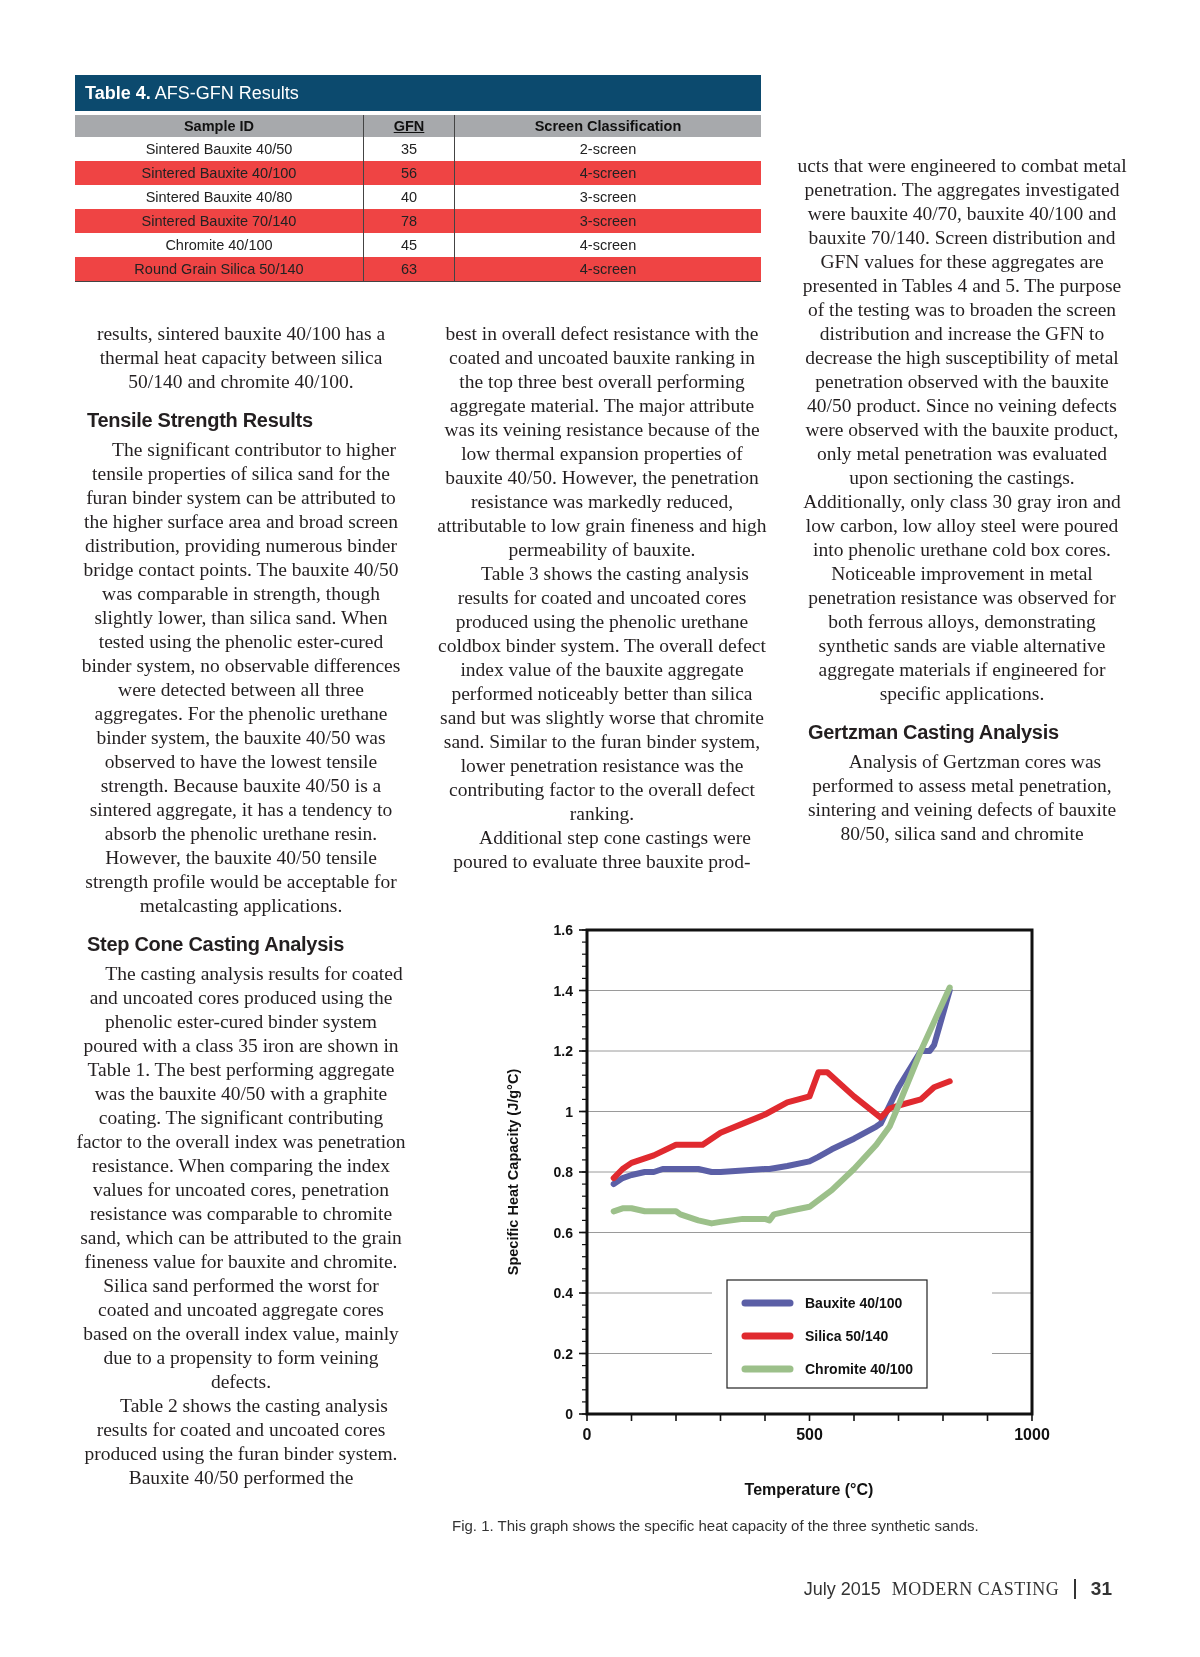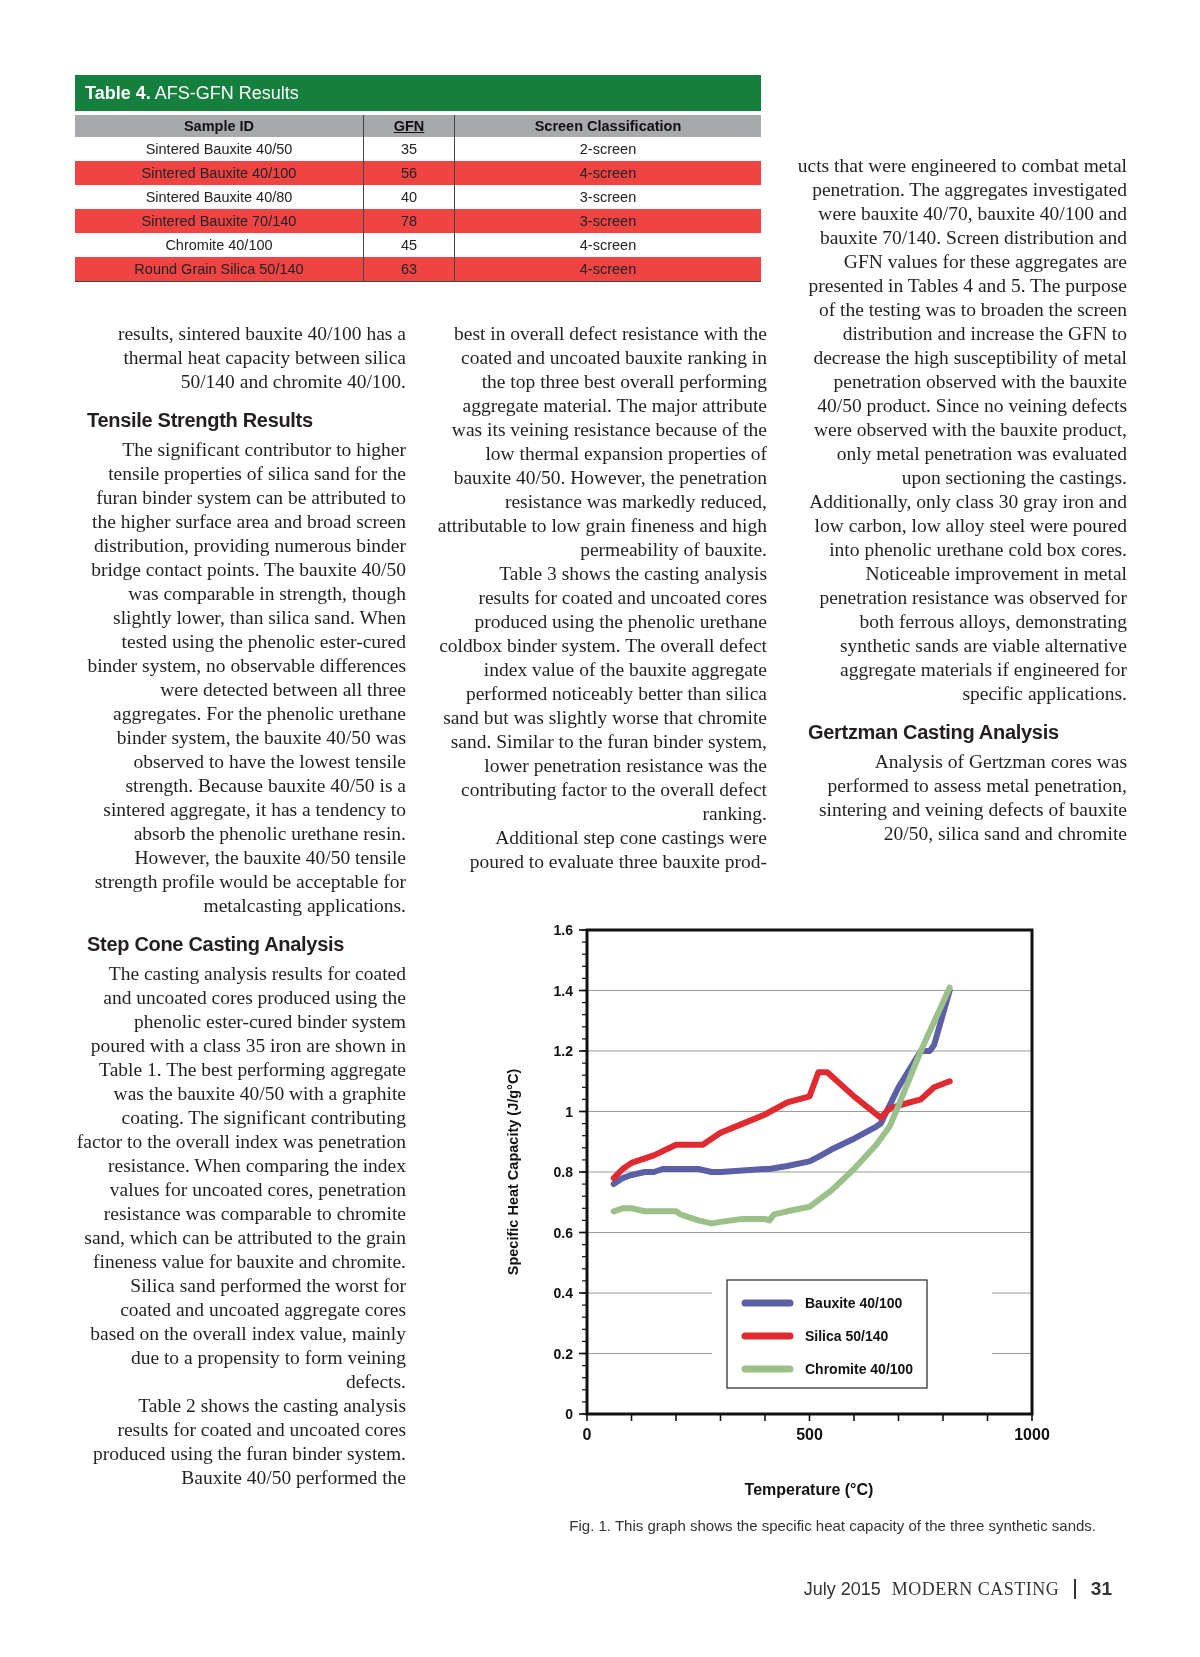--- a/index.html
+++ b/index.html
@@ -2,44 +2,44 @@
 <html><head>
 <meta charset="utf-8">
 <style>
   html,body{margin:0;padding:0;background:#fff;}
   body{width:1200px;height:1657px;position:relative;overflow:hidden;color:#231f20;}
   .serif{font-family:"Liberation Serif","DejaVu Serif",serif;}
   .sans{font-family:"Liberation Sans","DejaVu Sans",sans-serif;}
 
   
   #tbl{position:absolute;left:75px;top:75px;width:686px;}
-  #tbl .title{background:#15803d;color:#fff;height:36px;line-height:36px;padding-left:10px;font-size:18px;}
+  #tbl .title{background:#0c4a6e;color:#fff;height:36px;line-height:36px;padding-left:10px;font-size:18px;}
   #tbl .title b{font-weight:bold;}
   #tbl .gap{height:4px;background:#fff;}
   #tbl table{border-collapse:collapse;width:100%;font-size:14.5px;}
   #tbl th{background:#a7a9ac;color:#111;font-weight:bold;height:22px;padding:0;}
   #tbl td{height:24px;text-align:center;padding:0;color:#222;}
   #tbl tr.alt td{background:#ef4444;}
   #tbl .c1{width:288px;}
   #tbl .c2{width:90px;text-decoration:underline;}
   #tbl .vl{border-left:1.5px solid #444;}
   #tbl tr:last-child td{border-bottom:1.5px solid #444;}
 
   
   .col{position:absolute;width:330px;font-size:19.5px;line-height:24px;}
-  .col p{margin:0;text-align:right;}
+  .col p{margin:0;text-align:center;}
   .col p.ind{text-indent:26px;}
   .col h3{font-family:"Liberation Sans","DejaVu Sans",sans-serif;font-weight:bold;font-size:20px;margin:14px 0 6px 11px;line-height:24px;letter-spacing:-0.3px;}
   #col1{left:76px;top:322px;}
   #col2{left:437px;top:322px;}
   #col3{left:797px;top:154px;}
 
   
   #chart{position:absolute;left:480px;top:900px;width:620px;height:640px;}
-  #caption{position:absolute;left:476px;top:1517px;width:620px;text-align:right;font-size:15px;color:#333;}
+  #caption{position:absolute;left:452px;top:1517px;width:620px;text-align:left;font-size:15px;color:#333;}
 
   
   #footer{position:absolute;left:0;top:1578px;width:1112px;text-align:right;font-size:18px;color:#333;}
   #footer .mag{font-family:"Liberation Serif","DejaVu Serif",serif;letter-spacing:0.5px;margin-left:6px;}
   #footer .bar{display:inline-block;width:1.5px;height:20px;background:#333;vertical-align:-4px;margin:0 10px;}
   #footer .pg{font-weight:bold;font-size:19px;}
 </style>
 </head>
 <body>
 
@@ -102,21 +102,21 @@
 
 <div id="col2" class="col serif">
   <p>best in overall defect resistance with the coated and uncoated bauxite ranking in the top three best overall performing aggregate material. The major attribute was its veining resistance because of the low thermal expansion properties of bauxite 40/50. However, the penetration resistance was markedly reduced, attributable to low grain fineness and high permeability of bauxite.</p>
   <p class="ind">Table 3 shows the casting analysis results for coated and uncoated cores produced using the phenolic urethane coldbox binder system. The overall defect index value of the bauxite aggregate performed noticeably better than silica sand but was slightly worse that chromite sand. Similar to the furan binder system, lower penetration resistance was the contributing factor to the overall defect ranking.</p>
   <p class="ind">Additional step cone castings were poured to evaluate three bauxite prod-</p>
 </div>
 
 <div id="col3" class="col serif">
   <p>ucts that were engineered to combat metal penetration. The aggregates investigated were bauxite 40/70, bauxite 40/100 and bauxite 70/140. Screen distribution and GFN values for these aggregates are presented in Tables 4 and 5. The purpose of the testing was to broaden the screen distribution and increase the GFN to decrease the high susceptibility of metal penetration observed with the bauxite 40/50 product. Since no veining defects were observed with the bauxite product, only metal penetration was evaluated upon sectioning the castings. Additionally, only class 30 gray iron and low carbon, low alloy steel were poured into phenolic urethane cold box cores. Noticeable improvement in metal penetration resistance was observed for both ferrous alloys, demonstrating synthetic sands are viable alternative aggregate materials if engineered for specific applications.</p>
   <h3>Gertzman Casting Analysis</h3>
-  <p class="ind">Analysis of Gertzman cores was performed to assess metal penetration, sintering and veining defects of bauxite 20/50, silica sand and chromite</p>
+  <p class="ind">Analysis of Gertzman cores was performed to assess metal penetration, sintering and veining defects of bauxite 80/50, silica sand and chromite</p>
 </div>
 
 <svg id="chart" viewBox="0 0 620 640" xmlns="http://www.w3.org/2000/svg">
   <g id="grid">
       <line x1="107" x2="232" y1="453.5" y2="453.5" stroke="#9a9a9a" stroke-width="1"></line>
       <line x1="512" x2="552" y1="453.5" y2="453.5" stroke="#9a9a9a" stroke-width="1"></line>
       <line x1="107" x2="232" y1="393" y2="393" stroke="#9a9a9a" stroke-width="1"></line>
       <line x1="512" x2="552" y1="393" y2="393" stroke="#9a9a9a" stroke-width="1"></line>
       <line x1="107" x2="552" y1="332.5" y2="332.5" stroke="#9a9a9a" stroke-width="1"></line>
       <line x1="107" x2="552" y1="272" y2="272" stroke="#9a9a9a" stroke-width="1"></line>

